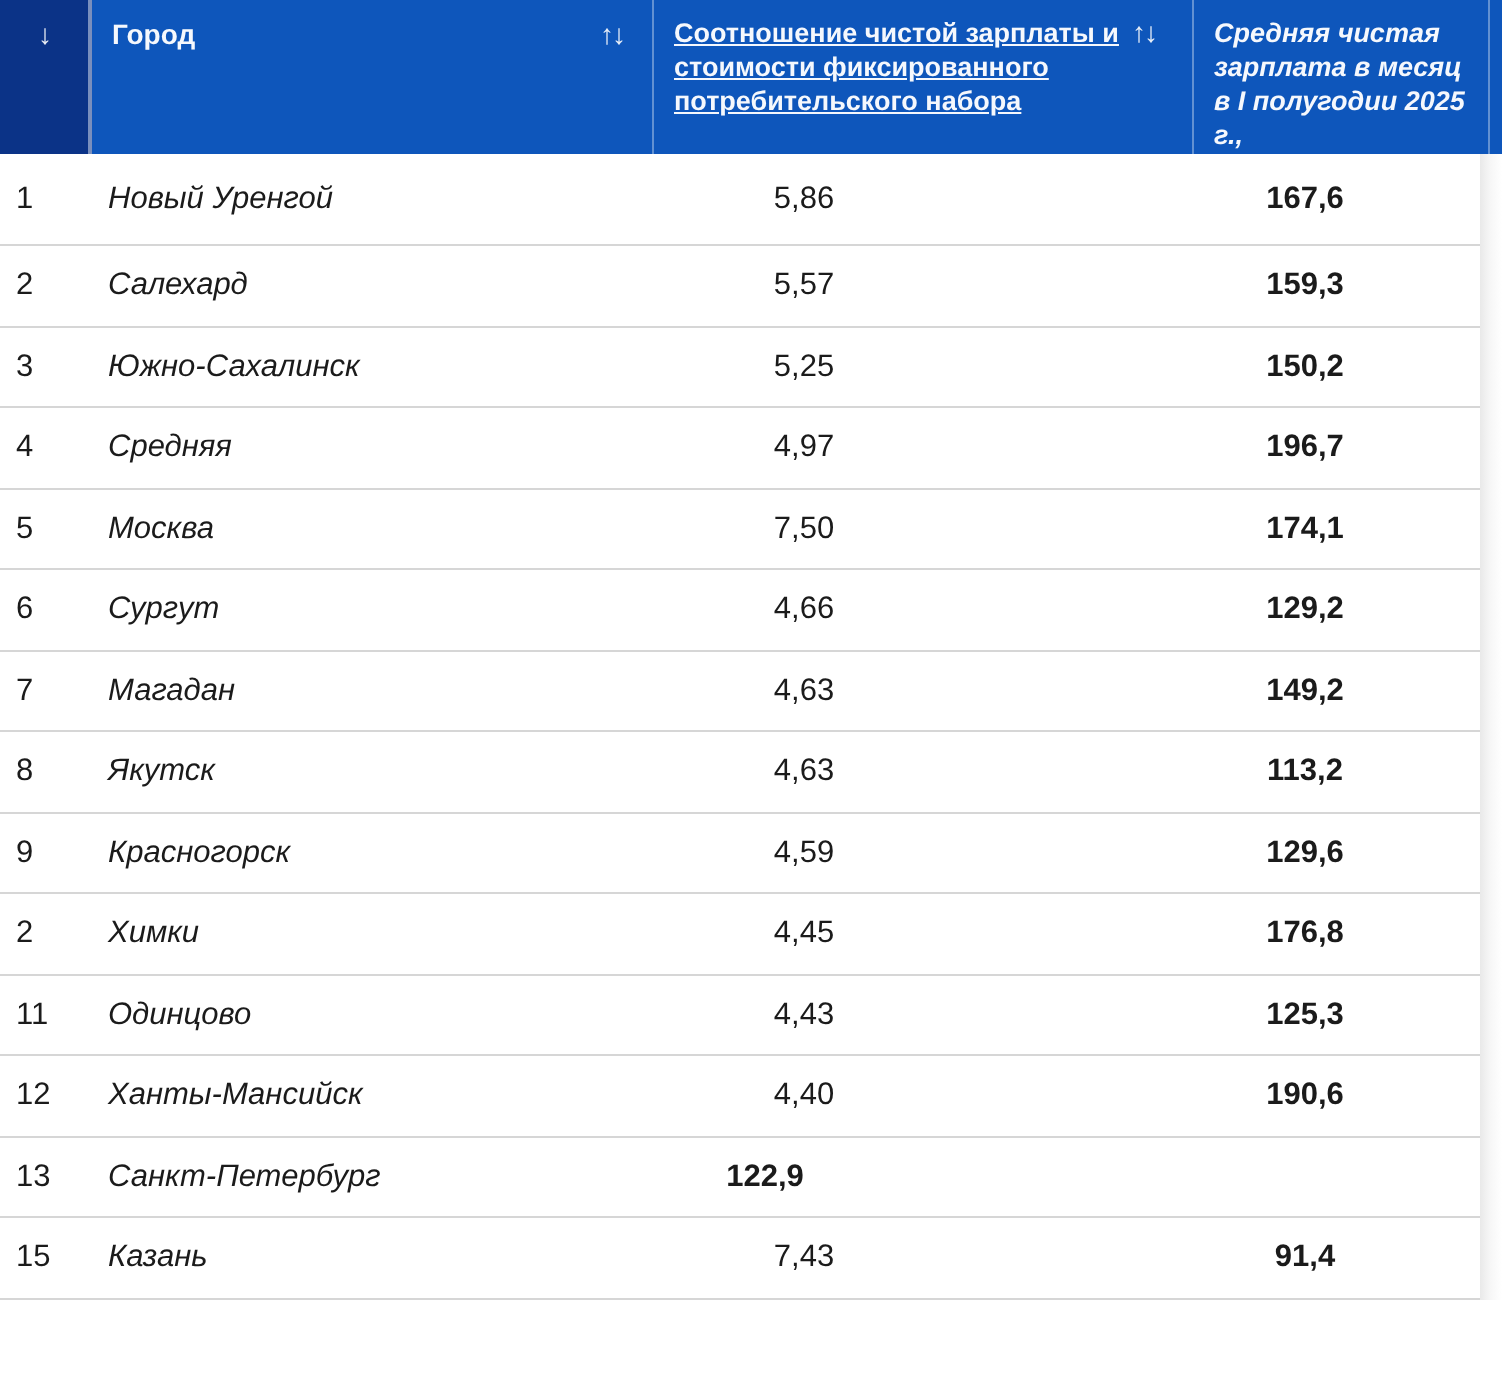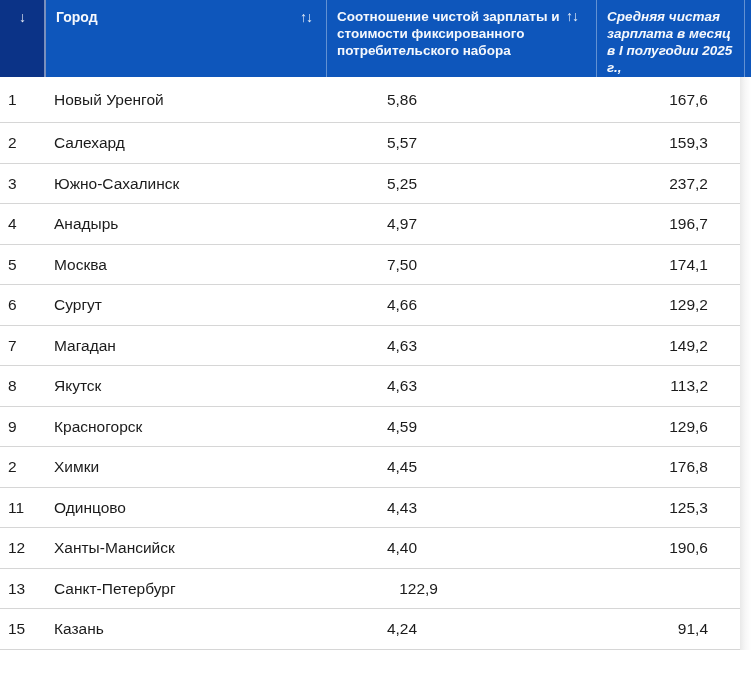--- a/index.html
+++ b/index.html
@@ -43,20 +43,21 @@
   }
   .th-city {
     width: 281px;
     font-size: 14px;
     padding-top: 9px;
     border-right: 1px solid rgba(255,255,255,0.35);
   }
   .th-ratio {
     width: 270px;
     border-right: 1px solid rgba(255,255,255,0.35);
+    text-decoration: underline;
   }
   .th-salary { width: 147px; font-style: italic; }
   .th-sliver {
     width: 7px;
     border-left: 1px solid rgba(255,255,255,0.35);
     box-sizing: border-box;
     padding: 0;
   }
   .th-label { display: block; white-space: pre-line; }
   .th-ratio .th-label { width: 235px; }
@@ -97,23 +98,23 @@
   .row:first-child { height: 46px; }
   .row::after {
     content: "";
     position: absolute;
     left: 0; right: 10px; bottom: 0;
     height: 1px;
     background: #D6D6D6;
   }
   .cell { box-sizing: border-box; }
   .cell-rank   { width: 46px;  padding-left: 8px; }
-  .cell-city   { width: 281px; padding-left: 8px; }
+  .cell-city   { width: 281px; padding-left: 8px; font-style: italic; }
   .cell-ratio  { width: 270px; text-align: center; padding-right: 120px; }
-  .cell-salary { width: 147px; text-align: right; padding-right: 36px; }
+  .cell-salary { width: 147px; text-align: center; padding-right: 36px; font-weight: bold; }
 </style>
 </head>
 <body>
 
 <div class="table">
 
   <div class="thead">
     <div class="th th-rank">
       <span class="sort-icon">↓</span>
     </div>
@@ -152,26 +153,26 @@
       <div class="cell cell-rank">2</div>
       <div class="cell cell-city">Салехард</div>
       <div class="cell cell-ratio">5,57</div>
       <div class="cell cell-salary">159,3</div>
     </div>
 
     <div class="row">
       <div class="cell cell-rank">3</div>
       <div class="cell cell-city">Южно-Сахалинск</div>
       <div class="cell cell-ratio">5,25</div>
-      <div class="cell cell-salary">237,2</div>
+      <div class="cell cell-salary">150,2</div>
     </div>
 
     <div class="row">
       <div class="cell cell-rank">4</div>
-      <div class="cell cell-city">Анадырь</div>
+      <div class="cell cell-city">Средняя</div>
       <div class="cell cell-ratio">4,97</div>
       <div class="cell cell-salary">196,7</div>
     </div>
 
     <div class="row">
       <div class="cell cell-rank">5</div>
       <div class="cell cell-city">Москва</div>
       <div class="cell cell-ratio">7,50</div>
       <div class="cell cell-salary">174,1</div>
     </div>
@@ -228,18 +229,18 @@
     <div class="row">
       <div class="cell cell-rank">13</div>
       <div class="cell cell-city">Санкт-Петербург</div>
       <div class="cell cell-salary">122,9</div>
     </div>
 
 
     <div class="row">
       <div class="cell cell-rank">15</div>
       <div class="cell cell-city">Казань</div>
-      <div class="cell cell-ratio">4,24</div>
+      <div class="cell cell-ratio">7,43</div>
       <div class="cell cell-salary">91,4</div>
     </div>
   </div>
 
 </div>
 
 </body></html>

